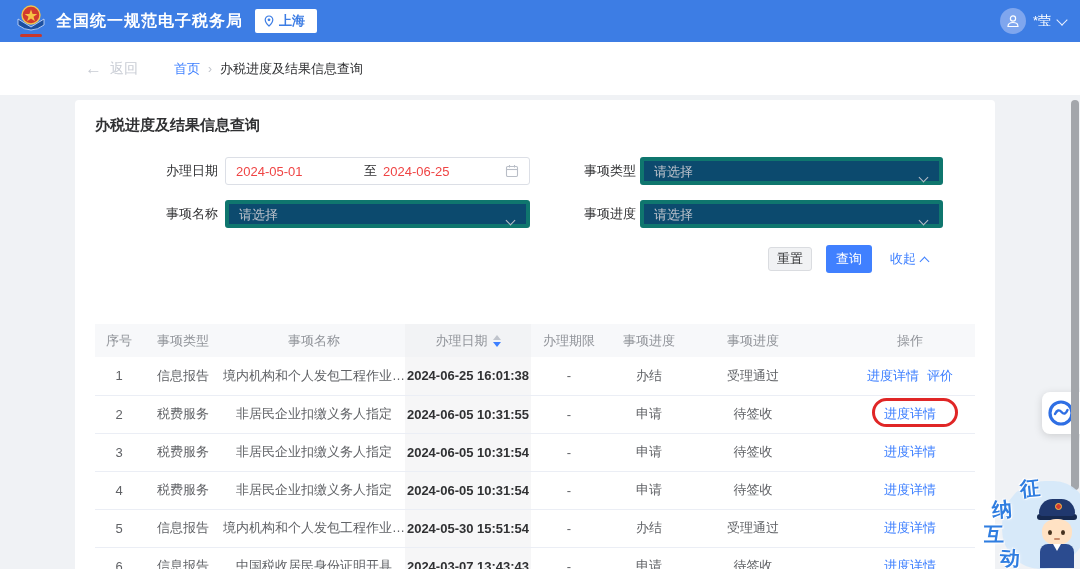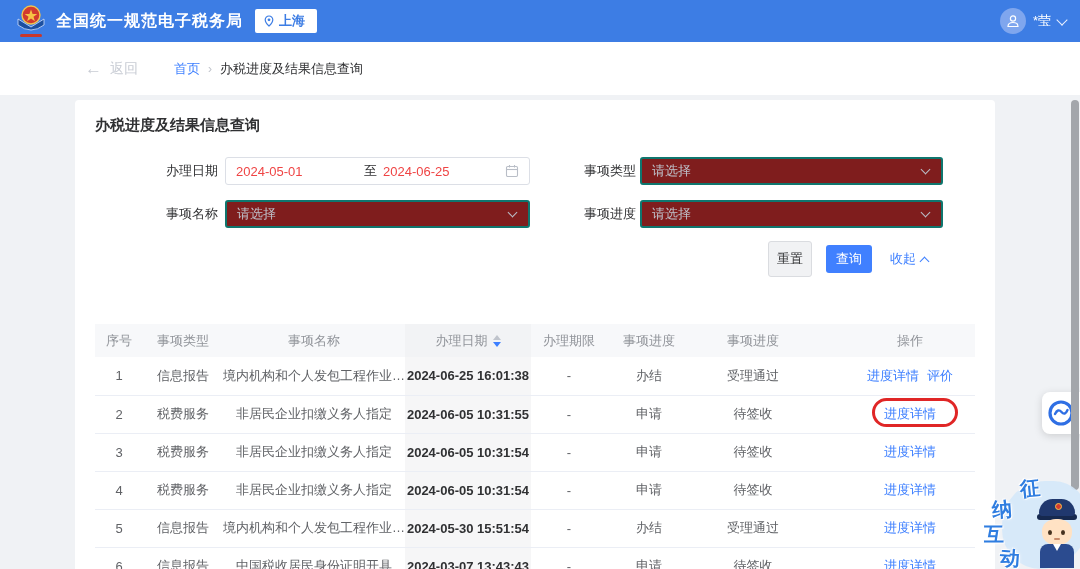--- a/index.html
+++ b/index.html
@@ -32,28 +32,28 @@
 
   
   .form-row { position:absolute; left:20px; width:880px; height:28px; display:flex; align-items:center; }
   .row1 { top:57px; } .row2 { top:100px; }
   .f-label { width:130px; text-align:right; padding-right:7px; font-size:13px; color:#303133; flex:none; }
   .f-label2 { width:110px; text-align:right; padding-right:4px; font-size:13px; color:#303133; flex:none; }
   .date-input { width:305px; height:28px; border:1px solid #dcdfe6; border-radius:3px; display:flex; align-items:center; padding:0 10px; flex:none; background:#fff; }
   .date-val { font-size:13px; color:#ef4444; flex:1; }
   .date-sep { font-size:13px; color:#303133; padding:0 6px; }
   .cal-icon { width:14px; height:14px; margin-left:auto; flex:none; }
-  .select-box { width:303px; height:28px; border:2px solid #0f766e; border-radius:3px; display:flex; align-items:center; padding:0 12px 0 10px; flex:none; background:#7f1d1d; }
+  .select-box { width:303px; height:28px; border:4px solid #0f766e; border-radius:3px; display:flex; align-items:flex-end; padding:0 12px 0 10px; flex:none; background:#0c4a6e; }
   .select-box.w1 { width:305px; }
   .placeholder { font-size:13px; color:#bfc3cc; flex:1; }
   .chev-down-gray { width:7px; height:7px; border-right:1.4px solid #b9bec7; border-bottom:1.4px solid #b9bec7; transform:rotate(45deg); margin-top:-3px; flex:none; }
 
   
   .btn-row { position:absolute; top:145px; left:20px; width:833px; height:28px; display:flex; align-items:center; justify-content:flex-end; gap:14px; }
-  .btn-reset { width:44px; height:36px; background:#f1f2f4; border:1px solid #dadce0; border-radius:3px; font-size:13px; color:#303133; display:flex; align-items:center; justify-content:center; cursor:pointer; }
+  .btn-reset { width:44px; height:24px; background:#f1f2f4; border:1px solid #dadce0; border-radius:3px; font-size:13px; color:#303133; display:flex; align-items:center; justify-content:center; cursor:pointer; }
   .btn-query { width:46px; height:28px; background:#4080ff; border:none; border-radius:3px; font-size:13px; color:#ffffff; display:flex; align-items:center; justify-content:center; cursor:pointer; }
   .collapse { display:flex; align-items:center; gap:5px; color:#3d7fff; font-size:13px; cursor:pointer; margin-left:4px; }
   .chev-up-blue { width:7px; height:7px; border-right:1.6px solid #3d7fff; border-bottom:1.6px solid #3d7fff; transform:rotate(-135deg); margin-top:4px; }
 
   
   .tbl { position:absolute; top:224px; left:20px; width:880px; border-collapse:collapse; table-layout:fixed; }
   .tbl th { height:33px; background:#f7f8fa; font-size:13px; font-weight:normal; color:#909399; text-align:center; }
   .tbl td { height:38px; font-size:13px; color:#606266; text-align:center; border-bottom:1px solid #ebeef5; overflow:hidden; white-space:nowrap; text-overflow:ellipsis; }
   .tbl td.date-col { background:#f6f6f7; color:#303133; font-weight:bold; font-size:13px; }
   .tbl th.date-col { background:#f2f3f5; }

